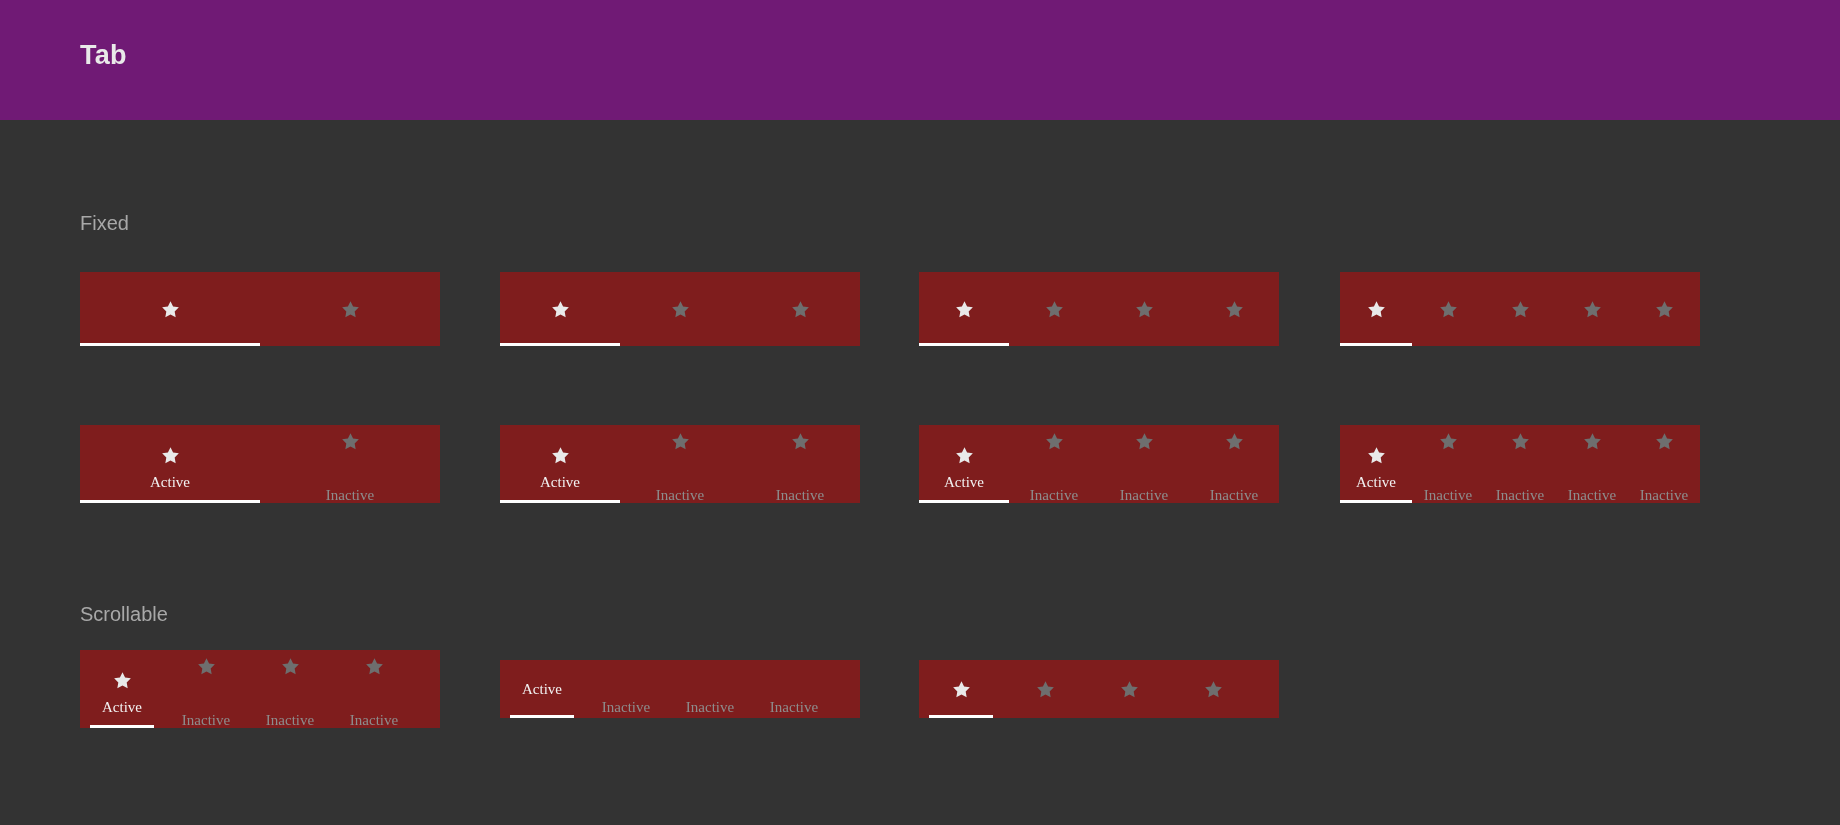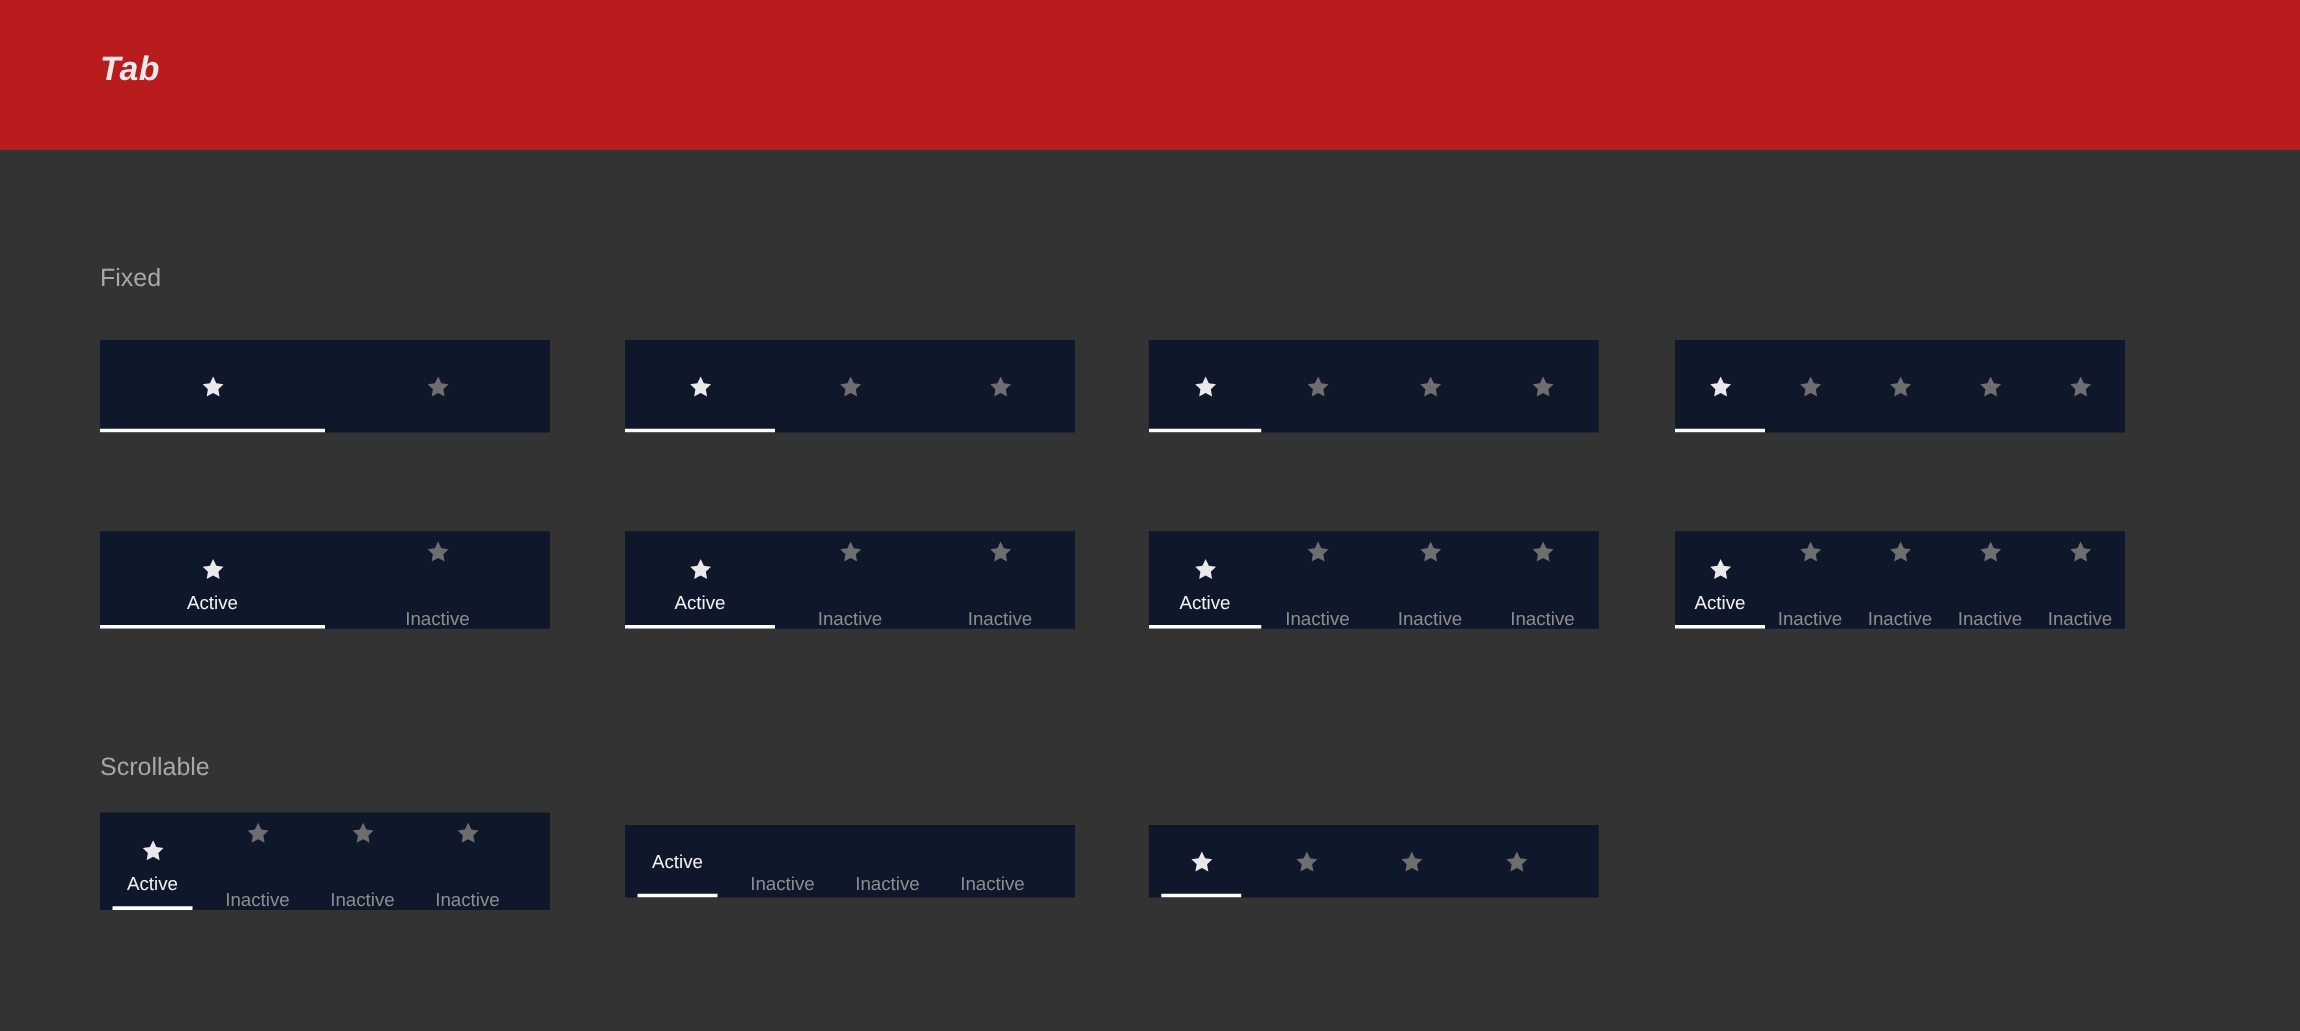--- a/index.html
+++ b/index.html
@@ -14,23 +14,22 @@
     overflow: hidden;
     position: relative;
   }
 
   
   .appbar {
     position: absolute;
     left: 0; top: 0;
     width: 1840px;
     height: 120px;
-    background: #b91c1c;
+    background: #701a75;
     box-sizing: border-box;
-    font-style: italic;
   }
   .appbar-title {
     position: absolute;
     left: 80px;
     top: 42px;
     font-size: 27px;
     font-weight: bold;
     color: #e9e9e9;
     letter-spacing: 0.2px;
     line-height: 1;
@@ -52,23 +51,24 @@
     color: #a8a8a8;
     line-height: 1;
     white-space: nowrap;
   }
   .section-label.fixed-label  { top: 93px; }
   .section-label.scroll-label { top: 484px; }
 
   
   .tabbar {
     position: absolute;
-    background: #0f172a;
+    background: #7f1d1d;
     overflow: hidden;
     box-sizing: border-box;
+    font-family: Liberation Serif, serif;
   }
   .tabstrip {
     display: flex;
     height: 100%;
     align-items: stretch;
   }
   .tabstrip.fill > .tab { flex: 1 1 0; }
   .tabstrip.scroll > .tab { flex: 0 0 auto; }
 
   .tab {

